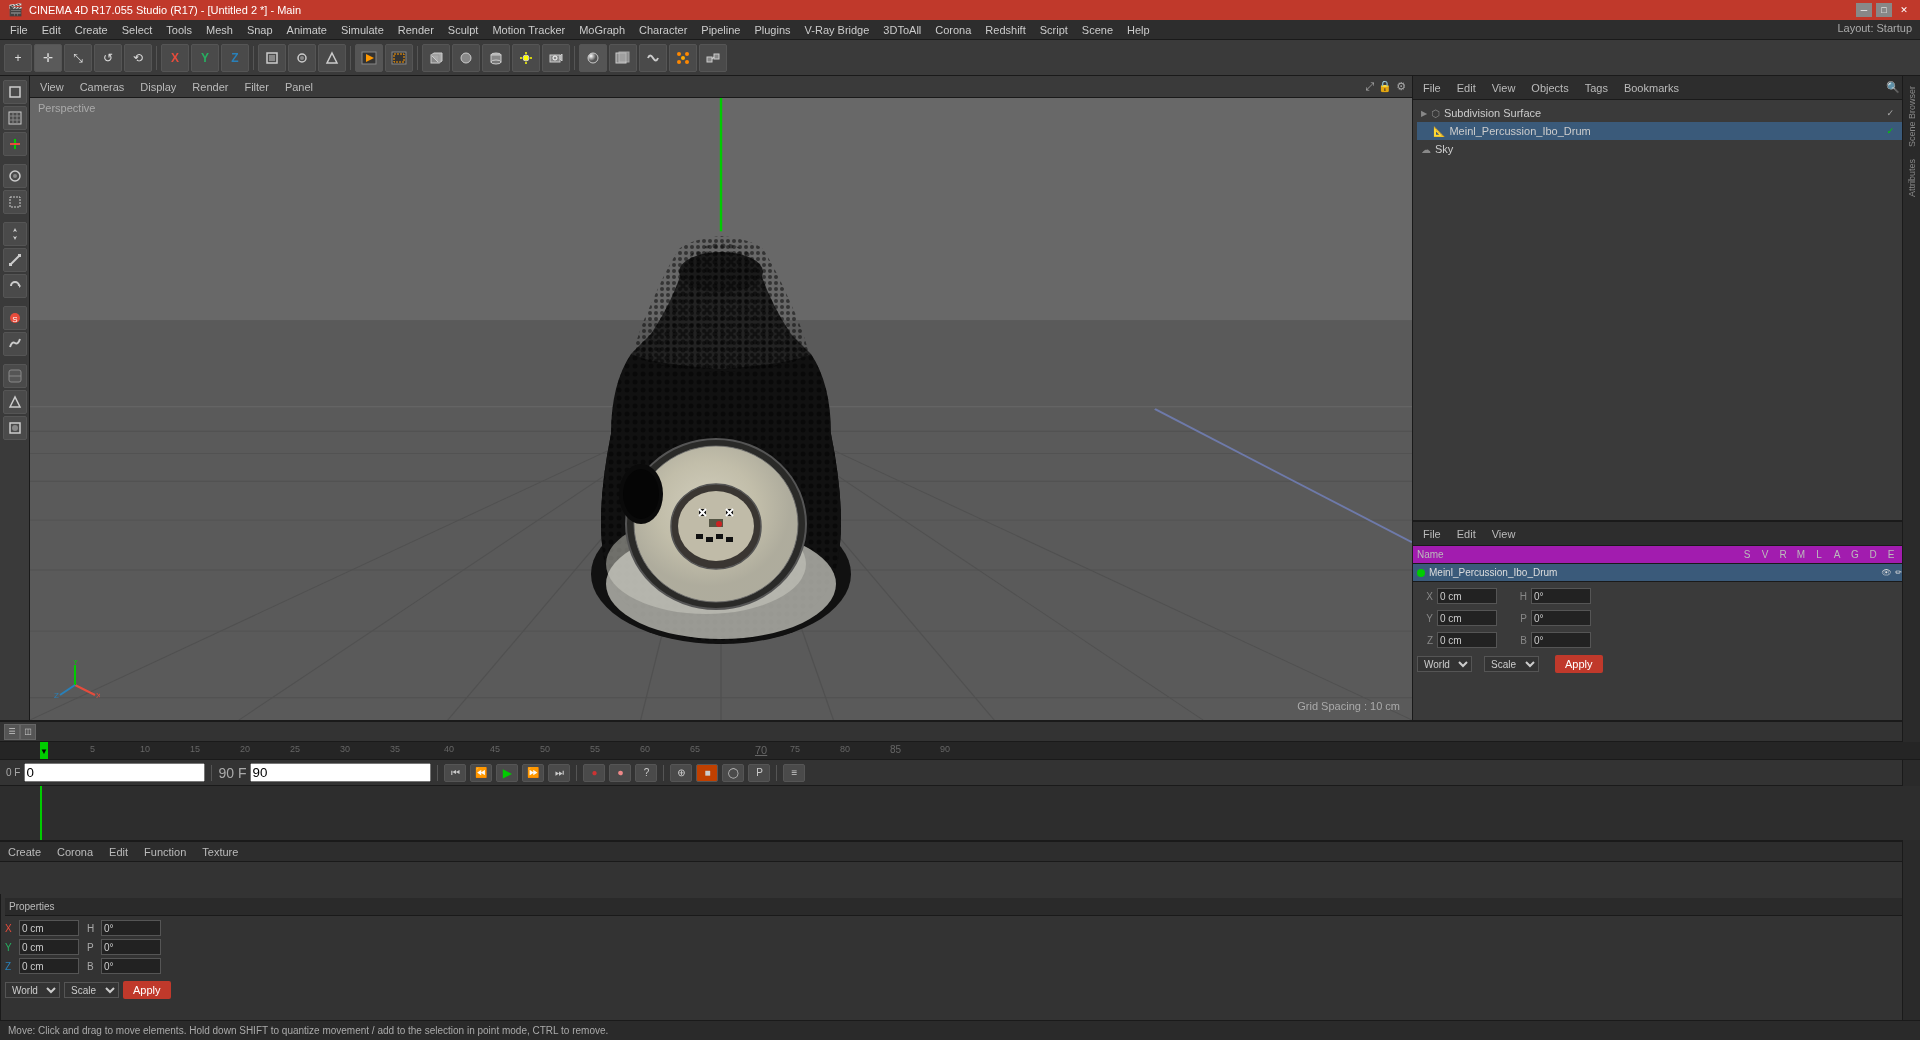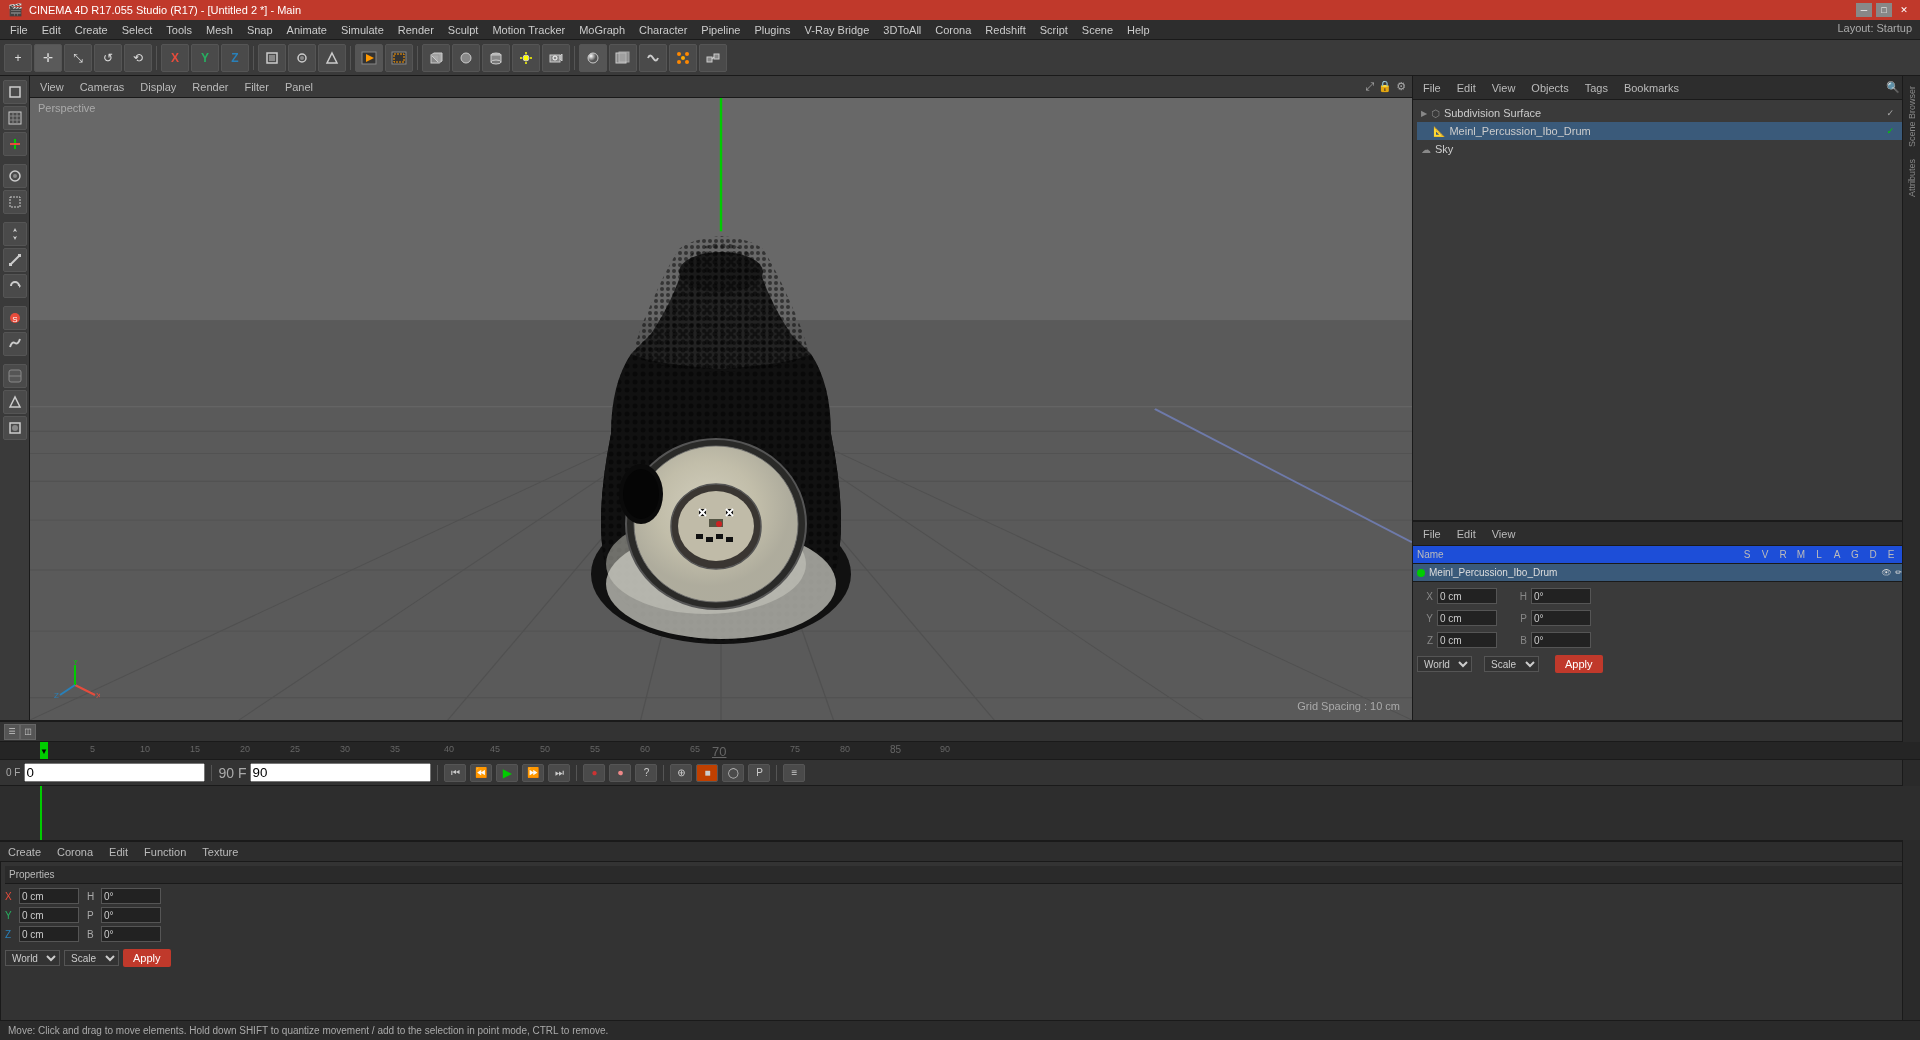--- a/index.html
+++ b/index.html
@@ -948,21 +948,21 @@
         </div>
       </div>
 
       <div id="right-side-bottom" style="height:200px; border-top: 2px solid #1a1a1a; background:#3a3a3a; display:flex; flex-direction:column;">
         <div id="attrs-header">
           <span class="attrs-menu">File</span>
           <span class="attrs-menu">Edit</span>
           <span class="attrs-menu">View</span>
         </div>
 
-        <div style="height:18px; background:#1d4ed8; display:flex; align-items:center; padding:0 4px; font-size:10px; color:#bbb; border-bottom:1px solid #1a1a1a; gap:4px;">
+        <div style="height:18px; background:#a21caf; display:flex; align-items:center; padding:0 4px; font-size:10px; color:#bbb; border-bottom:1px solid #1a1a1a; gap:4px;">
           <span style="flex:1;">Name</span>
           <span style="width:14px; text-align:center;">S</span>
           <span style="width:14px; text-align:center;">V</span>
           <span style="width:14px; text-align:center;">R</span>
           <span style="width:14px; text-align:center;">M</span>
           <span style="width:14px; text-align:center;">L</span>
           <span style="width:14px; text-align:center;">A</span>
           <span style="width:14px; text-align:center;">G</span>
           <span style="width:14px; text-align:center;">D</span>
           <span style="width:14px; text-align:center;">E</span>
@@ -1046,21 +1046,21 @@
       <div style="position:absolute; left:240px; top:2px; font-size:9px; color:#666;">20</div>
       <div style="position:absolute; left:290px; top:2px; font-size:9px; color:#666;">25</div>
       <div style="position:absolute; left:340px; top:2px; font-size:9px; color:#666;">30</div>
       <div style="position:absolute; left:390px; top:2px; font-size:9px; color:#666;">35</div>
       <div style="position:absolute; left:444px; top:2px; font-size:9px; color:#666;">40</div>
       <div style="position:absolute; left:490px; top:2px; font-size:9px; color:#666;">45</div>
       <div style="position:absolute; left:540px; top:2px; font-size:9px; color:#666;">50</div>
       <div style="position:absolute; left:590px; top:2px; font-size:9px; color:#666;">55</div>
       <div style="position:absolute; left:640px; top:2px; font-size:9px; color:#666;">60</div>
       <div style="position:absolute; left:690px; top:2px; font-size:9px; color:#666;">65</div>
-      <div style="position:absolute; left:712px; top:2px; font-size:13px; color:#666;text-decoration:underline;">70</div>
+      <div style="position:absolute; left:755px; top:2px; font-size:11px; color:#666;text-decoration:underline;">70</div>
       <div style="position:absolute; left:790px; top:2px; font-size:9px; color:#666;">75</div>
       <div style="position:absolute; left:840px; top:2px; font-size:9px; color:#666;">80</div>
       <div style="position:absolute; left:890px; top:2px; font-size:10px; color:#666;">85</div>
       <div style="position:absolute; left:940px; top:2px; font-size:9px; color:#666;">90</div>
     </div>
 
     <div id="timeline-controls">
 
       <span style="font-size:10px; color:#aaa;">0 F</span>
       <input class="frame-input" type="text" value="0" style="">
@@ -1098,21 +1098,21 @@
     <div id="bottom-header">
       <span class="bottom-menu">Create</span>
       <span class="bottom-menu">Corona</span>
       <span class="bottom-menu">Edit</span>
       <span class="bottom-menu">Function</span>
       <span class="bottom-menu">Texture</span>
     </div>
     <div id="bottom-content">
 
 
-      <div id="properties-area" style="flex:1; padding:4px; background:#333; border-left:1px solid #1a1a1a;">
+      <div id="properties-area" style="flex:1; padding:4px; background:#333; border-left:1px solid #1a1a1a;margin-top:32px;">
         <div id="props-header">
           <span>Properties</span>
         </div>
 
         <div style="display:flex; gap:8px; align-items:center; margin-bottom:3px;">
           <div style="display:flex; align-items:center; gap:2px;">
             <span style="color:#e74c3c; font-size:10px; width:12px;">X</span>
             <input class="props-input" type="text" value="0 cm" style="">
           </div>
           <div style="display:flex; align-items:center; gap:2px;">

